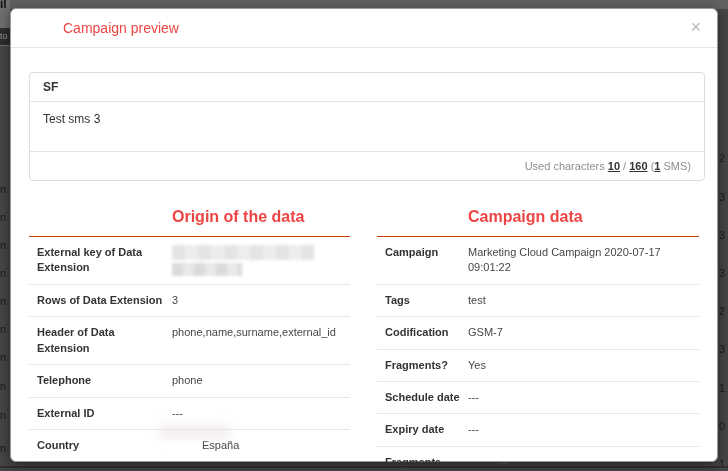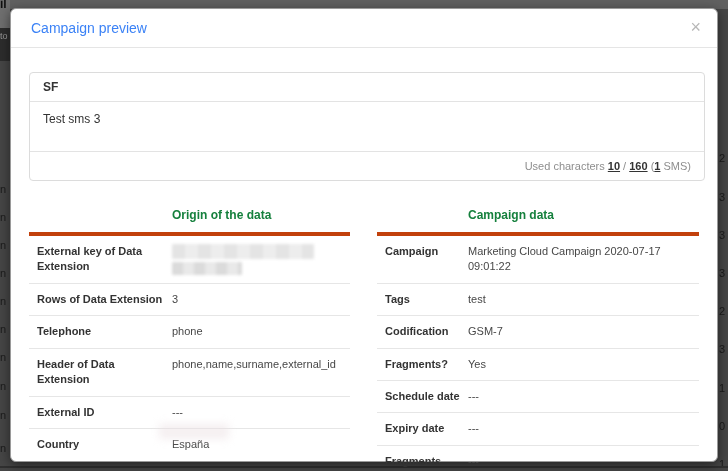--- a/index.html
+++ b/index.html
@@ -6,54 +6,54 @@
   body{
     width:728px;height:471px;position:relative;overflow:hidden;
     font-family:"Liberation Sans","DejaVu Sans",sans-serif;
     background:#464646;
   }
   
   .backdrop{position:absolute;inset:0;background:#464646;}
   .bd-topstrip{position:absolute;top:0;left:0;right:0;height:9px;background:#616161;}
   .bd-leftlight{position:absolute;top:0;left:0;width:10px;height:46px;background:#6f6f6f;}
   .bd-il{position:absolute;top:-3px;left:0;width:10px;overflow:hidden;font-weight:bold;font-size:12px;color:#101010;}
-  .bd-band{position:absolute;top:28px;left:0;width:10px;height:33px;background:#2d2d2d;color:#9a9a9a;font-size:9px;line-height:17px;overflow:hidden;}
+  .bd-band{position:absolute;top:28px;left:0;width:10px;height:17px;background:#2d2d2d;color:#9a9a9a;font-size:9px;line-height:17px;overflow:hidden;}
   .bd-frag{position:absolute;width:10px;overflow:hidden;color:#1b1b1b;font-size:11px;line-height:12px;}
   .bd-botline{position:absolute;left:0;right:0;top:466px;height:2px;background:#303030;}
 
   
   .modal{
     position:absolute;left:10px;top:8px;width:708px;height:454px;
     background:#ffffff;border-radius:6px;border:1px solid #9a9a9a;
     box-sizing:border-box;box-shadow:0 3px 12px rgba(0,0,0,.5);
   }
   .modal-header{position:relative;height:38px;line-height:38px;padding:0 20px;border-bottom:1px solid #e5e5e5;}
-  .modal-title{font-size:14px;color:#3b82f6;}
+  .modal-title{font-size:14px;color:#ef4444;margin-left:32px;}
   .modal-close{
     position:absolute;right:16px;top:9px;font-size:18px;line-height:18px;
     color:#b8b8b8;font-weight:300;cursor:pointer;background:none;border:none;padding:0;
   }
 
   
   .sf-panel{margin:24px 12px 0 18px;border:1px solid #dcdcdc;border-radius:4px;}
   .panel-head{padding:7px 13px;font-size:12px;font-weight:bold;color:#333;border-bottom:1px solid #e3e3e3;}
   .panel-body{padding:10px 13px 25px;font-size:12px;color:#333;}
   .panel-foot{padding:8px 13px;border-top:1px solid #e3e3e3;text-align:right;font-size:11px;color:#8e8e8e;}
   .panel-foot b{color:#333;text-decoration:underline;}
 
   
   .tables{display:flex;margin:27px 18px 0;}
   .dtable{font-size:11px;}
   .dtable.left{width:321px;margin-right:27px;flex:none;}
   .dtable.right{flex:1;}
-  .dtable-title{font-size:12px;font-weight:bold;color:#15803d;padding-bottom:10px;border-bottom:4px solid #c2410c;box-sizing:border-box;}
+  .dtable-title{font-size:16px;font-weight:bold;color:#ef4444;padding-bottom:10px;border-bottom:1px solid #c2410c;box-sizing:border-box;}
   .left .dtable-title{padding-left:143px;}
   .right .dtable-title{padding-left:91px;}
   .drow{display:flex;border-bottom:1px solid #e6e6e6;}
-  .drow:last-child{border-bottom:none;}
+  .drow:last-child{border-bottom:none;gap:30px;}
   .lbl{font-weight:bold;color:#333;padding:8px 6px 8px 8px;box-sizing:border-box;line-height:1.4;flex:none;}
   .left .lbl{width:143px;}
   .right .lbl{width:91px;}
   .val{flex:1;color:#474747;padding:8px 0;line-height:1.4;}
 
   
   .rx{filter:blur(1.5px);border-radius:1px;}
   .rx1{width:142px;height:15px;background:repeating-linear-gradient(90deg,rgba(0,0,0,.05) 0 13px,rgba(0,0,0,.01) 13px 26px),#f0f0f0;}
   .rx2{width:70px;height:13px;margin-top:3px;background:repeating-linear-gradient(90deg,rgba(0,0,0,.08) 0 11px,rgba(0,0,0,.02) 11px 22px),#ededed;}
   .smudge{position:absolute;left:148px;top:415px;width:70px;height:15px;background:#eadfe2;opacity:.5;filter:blur(4px);}
@@ -113,26 +113,26 @@
             <div class="val">
               <div class="rx rx1"></div>
               <div class="rx rx2"></div>
             </div>
           </div>
           <div class="drow">
             <div class="lbl">Rows of Data Extension</div>
             <div class="val">3</div>
           </div>
           <div class="drow">
+            <div class="lbl">Header of Data Extension</div>
+            <div class="val">phone,name,surname,external_id</div>
+          </div>
+          <div class="drow">
             <div class="lbl">Telephone</div>
             <div class="val">phone</div>
-          </div>
-          <div class="drow">
-            <div class="lbl">Header of Data Extension</div>
-            <div class="val">phone,name,surname,external_id</div>
           </div>
           <div class="drow">
             <div class="lbl">External ID</div>
             <div class="val">---</div>
           </div>
           <div class="drow">
             <div class="lbl">Country</div>
             <div class="val">España</div>
           </div>
         </div>

